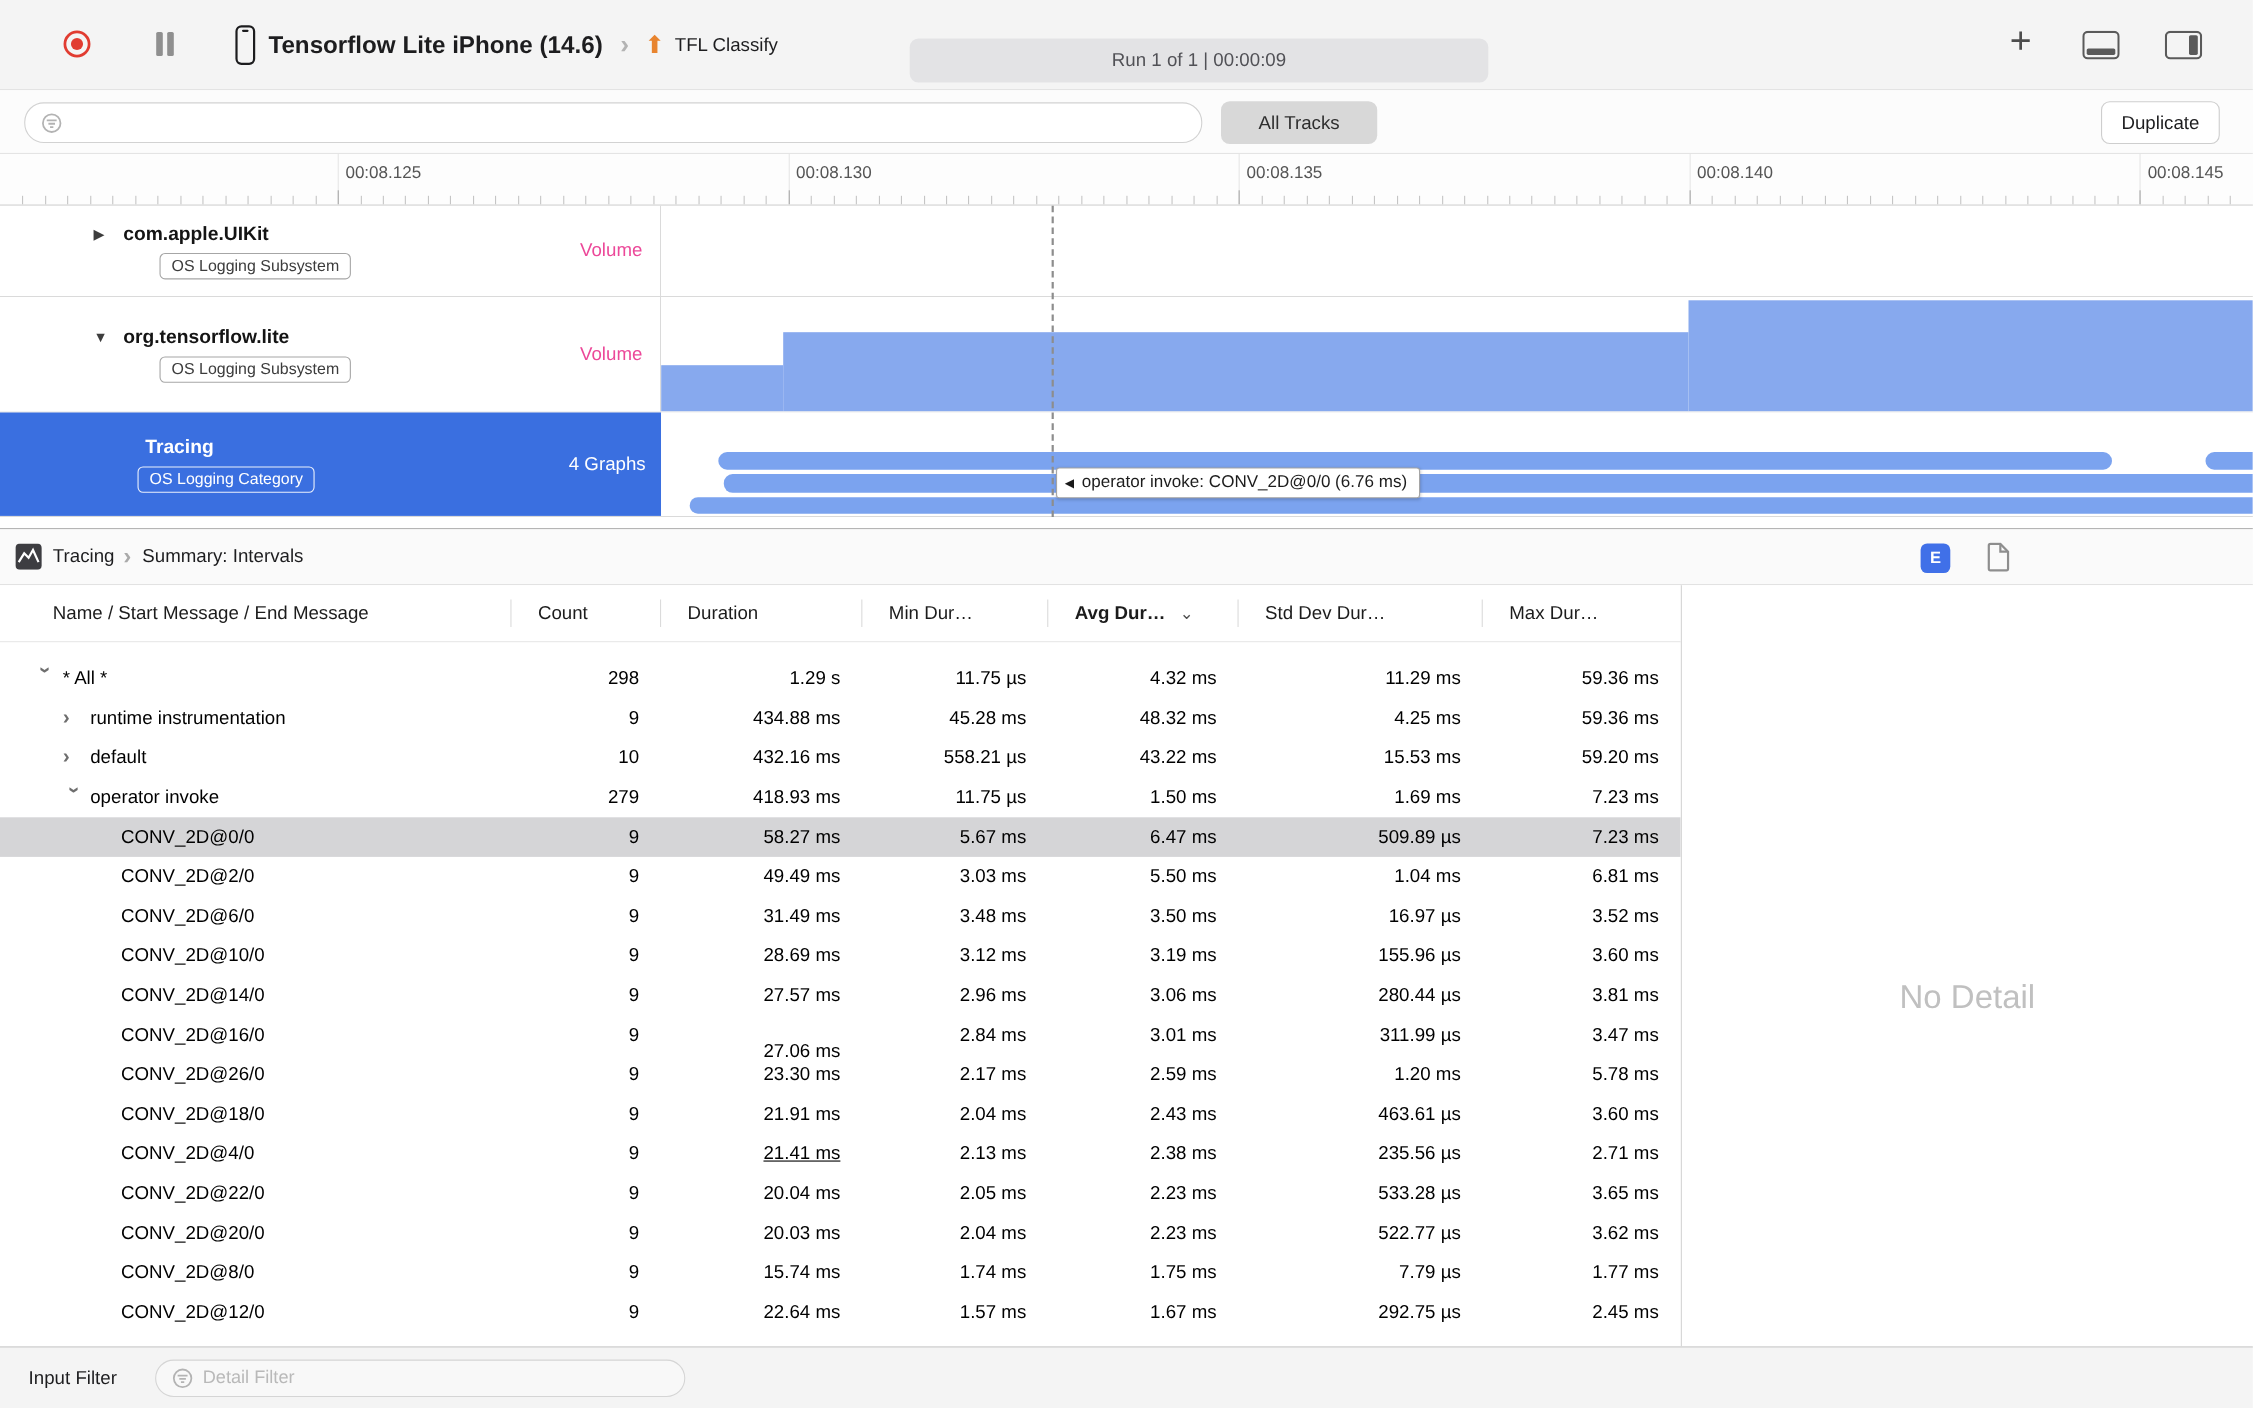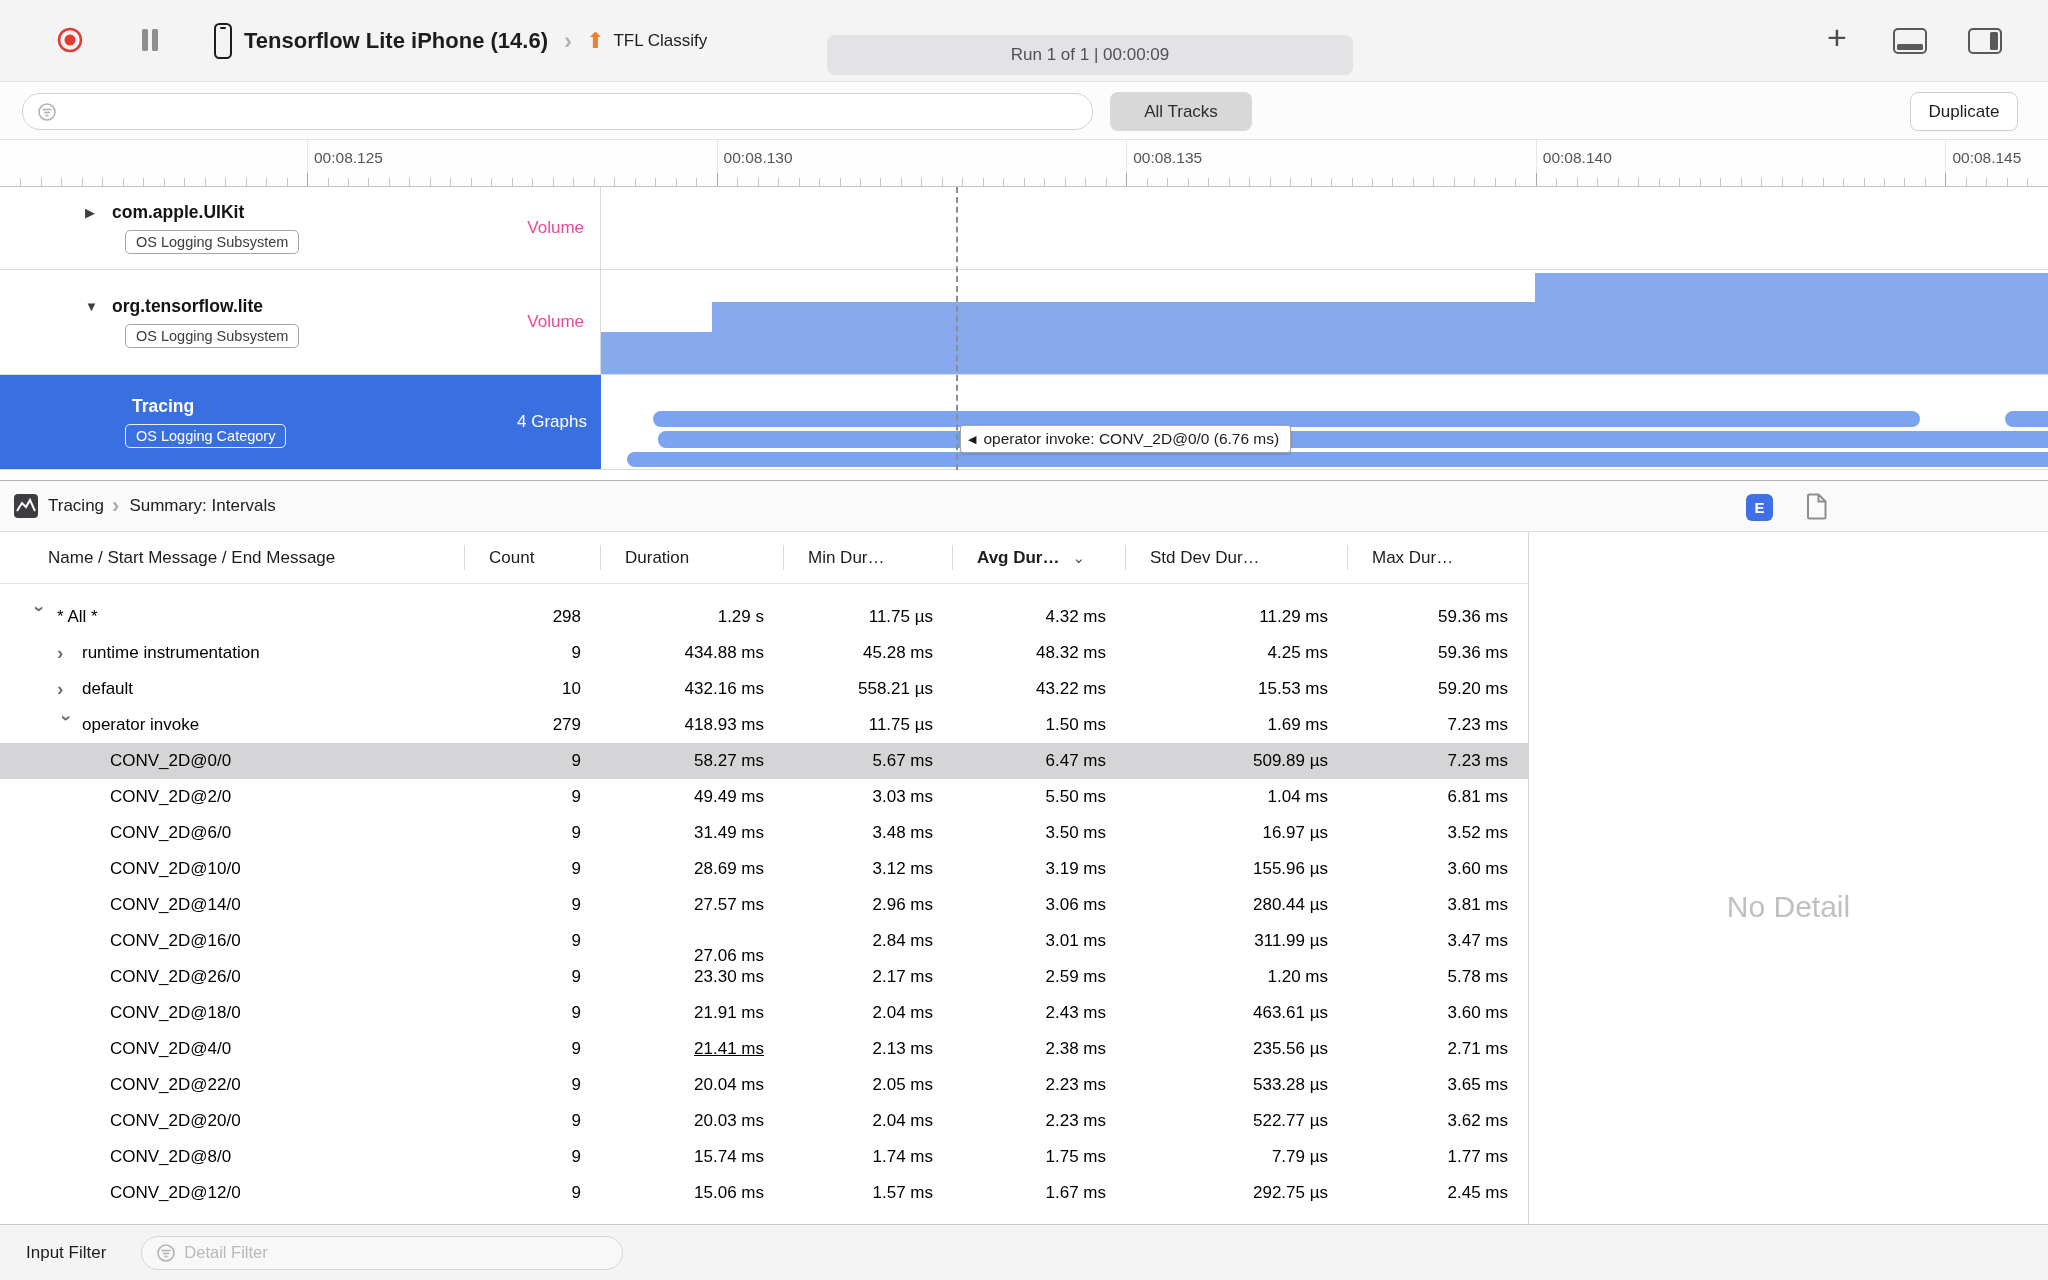--- a/index.html
+++ b/index.html
@@ -44,21 +44,21 @@
   .tlabel{position:absolute;top:9px;font-size:15.5px;color:#555}
 
   
   #tracks{position:absolute;left:0;top:187px;width:2048px;height:293px}
   .track-row{position:absolute;left:0;width:2048px;border-bottom:1px solid #dadada}
   .tcol{position:absolute;left:0;top:0;bottom:0;width:601px;border-right:1px solid #dadada;background:#fff;
     display:flex;flex-direction:column;justify-content:center;gap:7px;padding-left:85px}
   .trackhead{display:flex;align-items:center}
   .disclosure{width:27px;font-size:13px;color:#3d3d3d}
   .tname{font-size:17.5px;font-weight:700;color:#141414}
-  .tbadge{display:inline-block;width:fit-content;margin-left:40px;padding:3px 10px;border:1px solid #a6a6a6;border-radius:5px;
+  .tbadge{display:inline-block;width:fit-content;margin-left:60px;padding:3px 10px;border:1px solid #a6a6a6;border-radius:5px;
     font-size:14.5px;color:#3c3c3c}
   .tmeta{position:absolute;right:16px;top:50%;transform:translateY(-50%);font-size:17px;color:#ec4899}
   .tcanvas{position:absolute;left:601px;right:0;top:0;bottom:0;overflow:hidden;background:#fff}
   .vol{position:absolute;bottom:0;background:#87a9ee}
   .track-row.sel .tcol{background:#3a6fe0;border-right:none;padding-left:125px}
   .track-row.sel .tname{color:#fff;margin-left:7px}
   .track-row.sel .tbadge{margin-left:0;border-color:rgba(255,255,255,.9);color:#fff}
   .track-row.sel .tmeta{color:#fff;right:14px}
   .lane-bar{position:absolute;height:16px;background:#7ba3ef;border-radius:8px}
   .cut-right{border-radius:8px 0 0 8px}
@@ -558,21 +558,21 @@
       <div class="cell val" style="width: 169px;">1.74 ms</div>
       <div class="cell val" style="width: 173px;">1.75 ms</div>
       <div class="cell val" style="width: 222px;">7.79 µs</div>
       <div class="cell val" style="width: 180px;">1.77 ms</div>
     </div>
     <div class="trow">
       <div class="cell name l2" style="width: 465px;">
         <span>CONV_2D@12/0</span>
       </div>
       <div class="cell val" style="width: 136px;">9</div>
-      <div class="cell val" style="width: 183px;">15.06 ms</div>
+      <div class="cell val" style="width: 183px;">22.64 ms</div>
       <div class="cell val" style="width: 169px;">1.57 ms</div>
       <div class="cell val" style="width: 173px;">1.67 ms</div>
       <div class="cell val" style="width: 222px;">292.75 µs</div>
       <div class="cell val" style="width: 180px;">2.45 ms</div>
     </div>
   </div>
 
 <div id="rpanel">
   <span class="no-detail">No Detail</span>
 </div>

